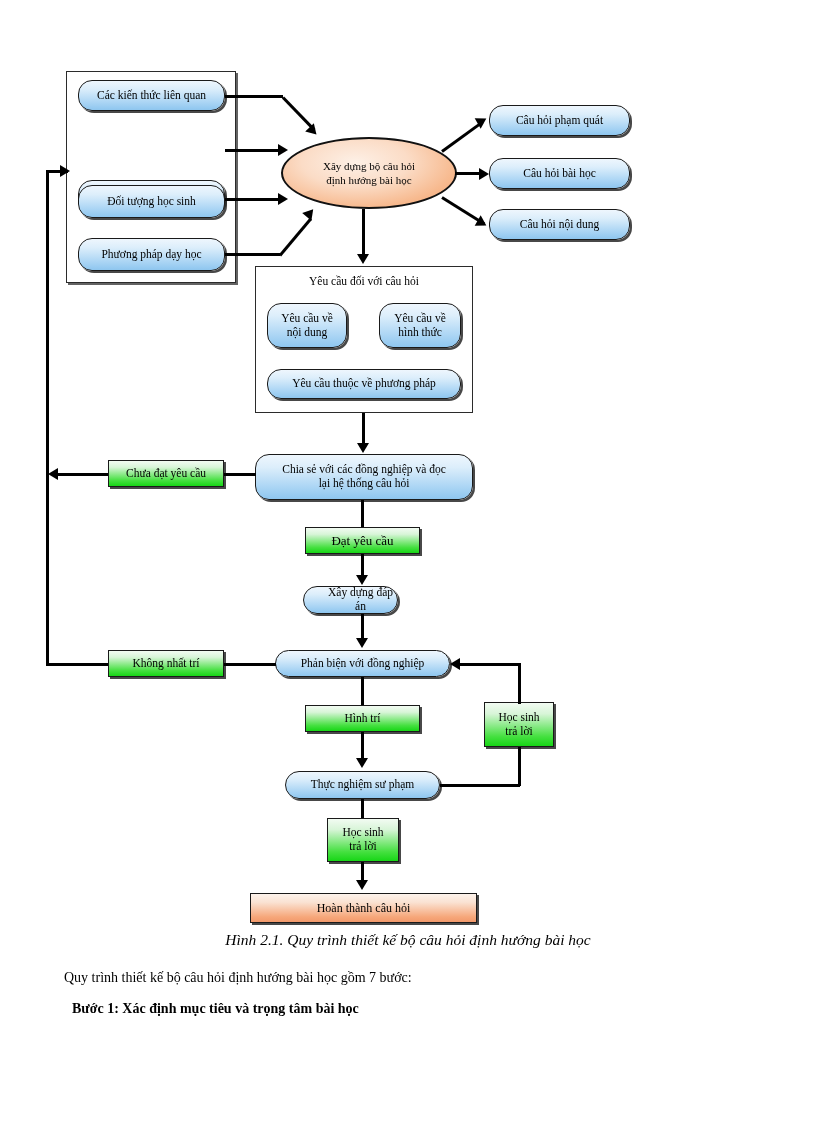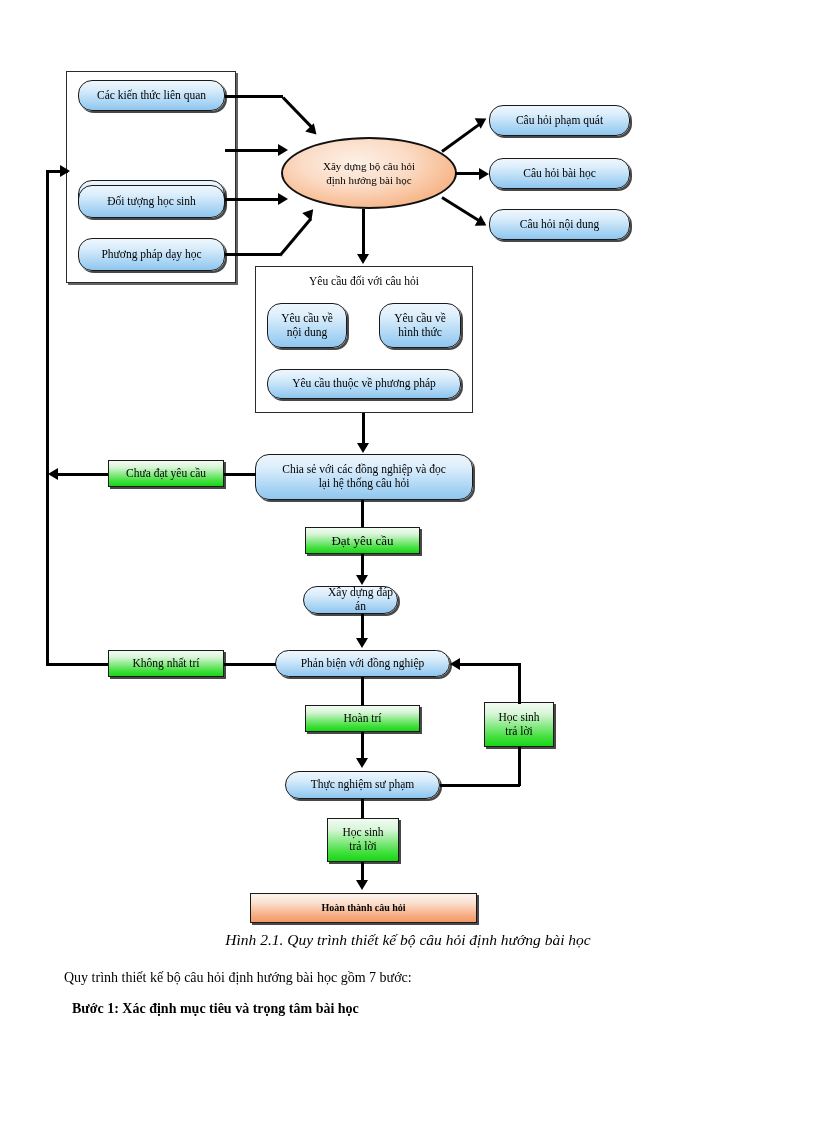--- a/index.html
+++ b/index.html
@@ -130,42 +130,42 @@
 
   <div class="node blue" style="left:275px;top:650px;width:175px;height:27px;font-size:11.5px;">
     <span>Phản biện với đồng nghiệp</span>
   </div>
 
   <div class="node green" style="left:108px;top:650px;width:116px;height:27px;font-size:11.5px;">
     <span>Không nhất trí</span>
   </div>
 
   <div class="node green" style="left:305px;top:705px;width:115px;height:27px;font-size:11.5px;">
-    <span>Hoàn trí</span>
+    <span>Hình trí</span>
   </div>
 
   <div class="node green" style="left:484px;top:702px;width:70px;height:45px;font-size:11.5px;">
     <div>
       <div>Học sinh</div>
       <div>trả lời</div>
     </div>
   </div>
 
   <div class="node blue" style="left:285px;top:771px;width:155px;height:28px;font-size:11.5px;">
     <span>Thực nghiệm sư phạm</span>
   </div>
 
   <div class="node green" style="left:327px;top:818px;width:72px;height:44px;font-size:11.5px;">
     <div>
       <div>Học sinh</div>
       <div>trả lời</div>
     </div>
   </div>
 
-  <div class="node orange" style="left:250px;top:893px;width:227px;height:30px;font-size:10px;font-weight:bold;">
+  <div class="node orange" style="left:250px;top:893px;width:227px;height:30px;font-size:12px;">
     <span>Hoàn thành câu hỏi</span>
   </div>
 
   <div class="ln thick hl" style="left:225px;top:95px;width:58px;"></div>
   <div class="diag" style="left:283px;top:96px;width:45px;transform:rotate(46deg);"></div>
   <div class="arr arr-d" style="left:307px;top:126px;transform:rotate(-44deg);"></div>
 
   <div class="ln thick hl" style="left:225px;top:149px;width:58px;"></div>
   <div class="arr arr-r" style="left:278px;top:144px;"></div>
 

